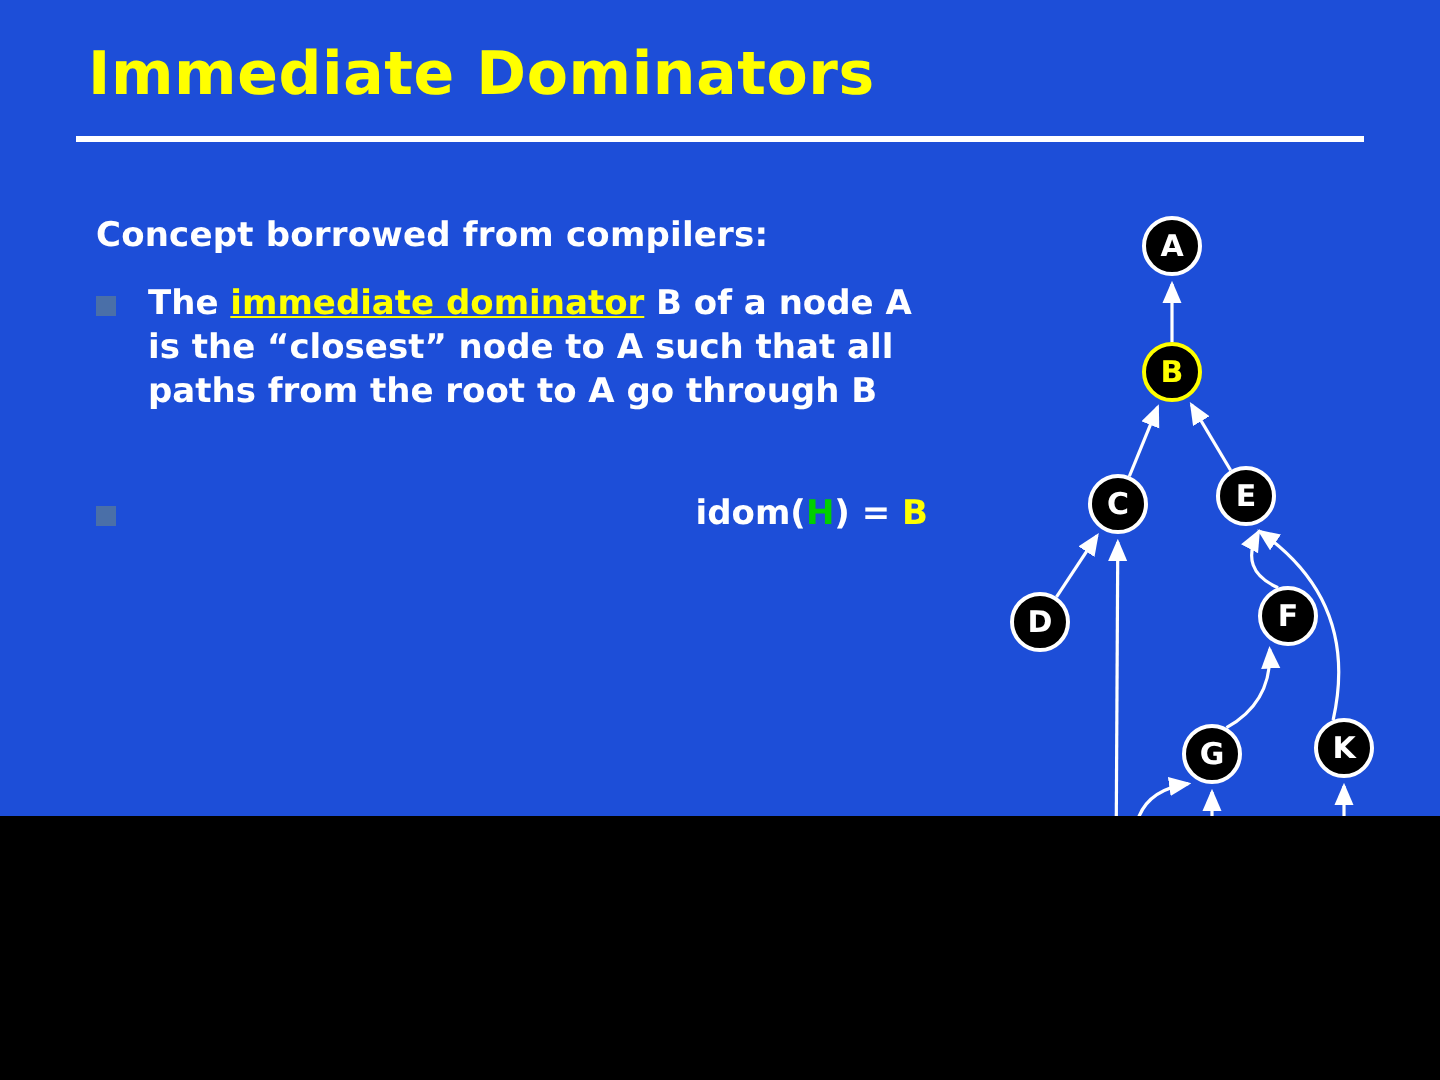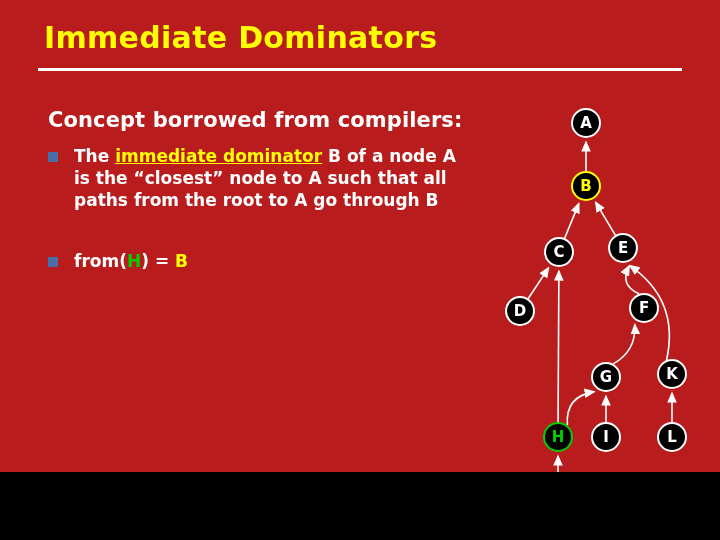--- a/index.html
+++ b/index.html
@@ -3,22 +3,22 @@
 <meta charset="utf-8">
 <style>
   html, body {
     margin: 0;
     padding: 0;
     background: #000000;
   }
   #slide {
     position: relative;
     width: 720px;
-    height: 472px;
-    background: #b91c1c;
+    height: 408px;
+    background: #1d4ed8;
     overflow: hidden;
     font-family: "DejaVu Sans", sans-serif;
   }
   #title {
     position: absolute;
     left: 44px;
     top: 20px;
     font-size: 30px;
     font-weight: bold;
     color: #ffff00;
@@ -33,30 +33,31 @@
     background: #ffffff;
   }
   #body-col {
     position: absolute;
     left: 48px;
     top: 108px;
     width: 430px;
     color: #ffffff;
   }
   .lead {
-    font-size: 21px;
+    font-size: 17px;
     font-weight: bold;
     color: #ffffff;
     margin: 0 0 14px 0;
     letter-spacing: 0.1px;
   }
   .bullet-row {
     display: flex;
     align-items: flex-start;
     margin: 0 14px 6px 0;
+    justify-content: space-between;
   }
   .bullet-mark {
     width: 10px;
     height: 10px;
     background: #4a6fa8;
     margin-right: 16px;
     margin-top: 6px;
     flex: 0 0 auto;
   }
   .bullet-text {
@@ -109,21 +110,21 @@
         <span>The </span><span class="uline-yellow">immediate dominator</span><span> B of a node A is the “closest” node to A such that all paths from the root to A go through B</span>
       </span>
     </div>
 
     <div class="spacer"></div>
 
 
     <div class="bullet-row">
       <span class="bullet-mark"></span>
       <span class="bullet-text">
-        <span>from(</span><span class="green">H</span><span>) = </span><span class="yellowtxt">B</span>
+        <span>idom(</span><span class="green">H</span><span>) = </span><span class="yellowtxt">B</span>
       </span>
     </div>
 
   </div>
 
   <div id="graph">
     <svg width="250" height="440" viewBox="0 0 250 440">
       <defs>
         <marker id="arrowW" markerWidth="7" markerHeight="7" refX="6" refY="3" orient="auto">
           <path d="M0,0 L7,3 L0,6 z" fill="#ffffff"></path>

